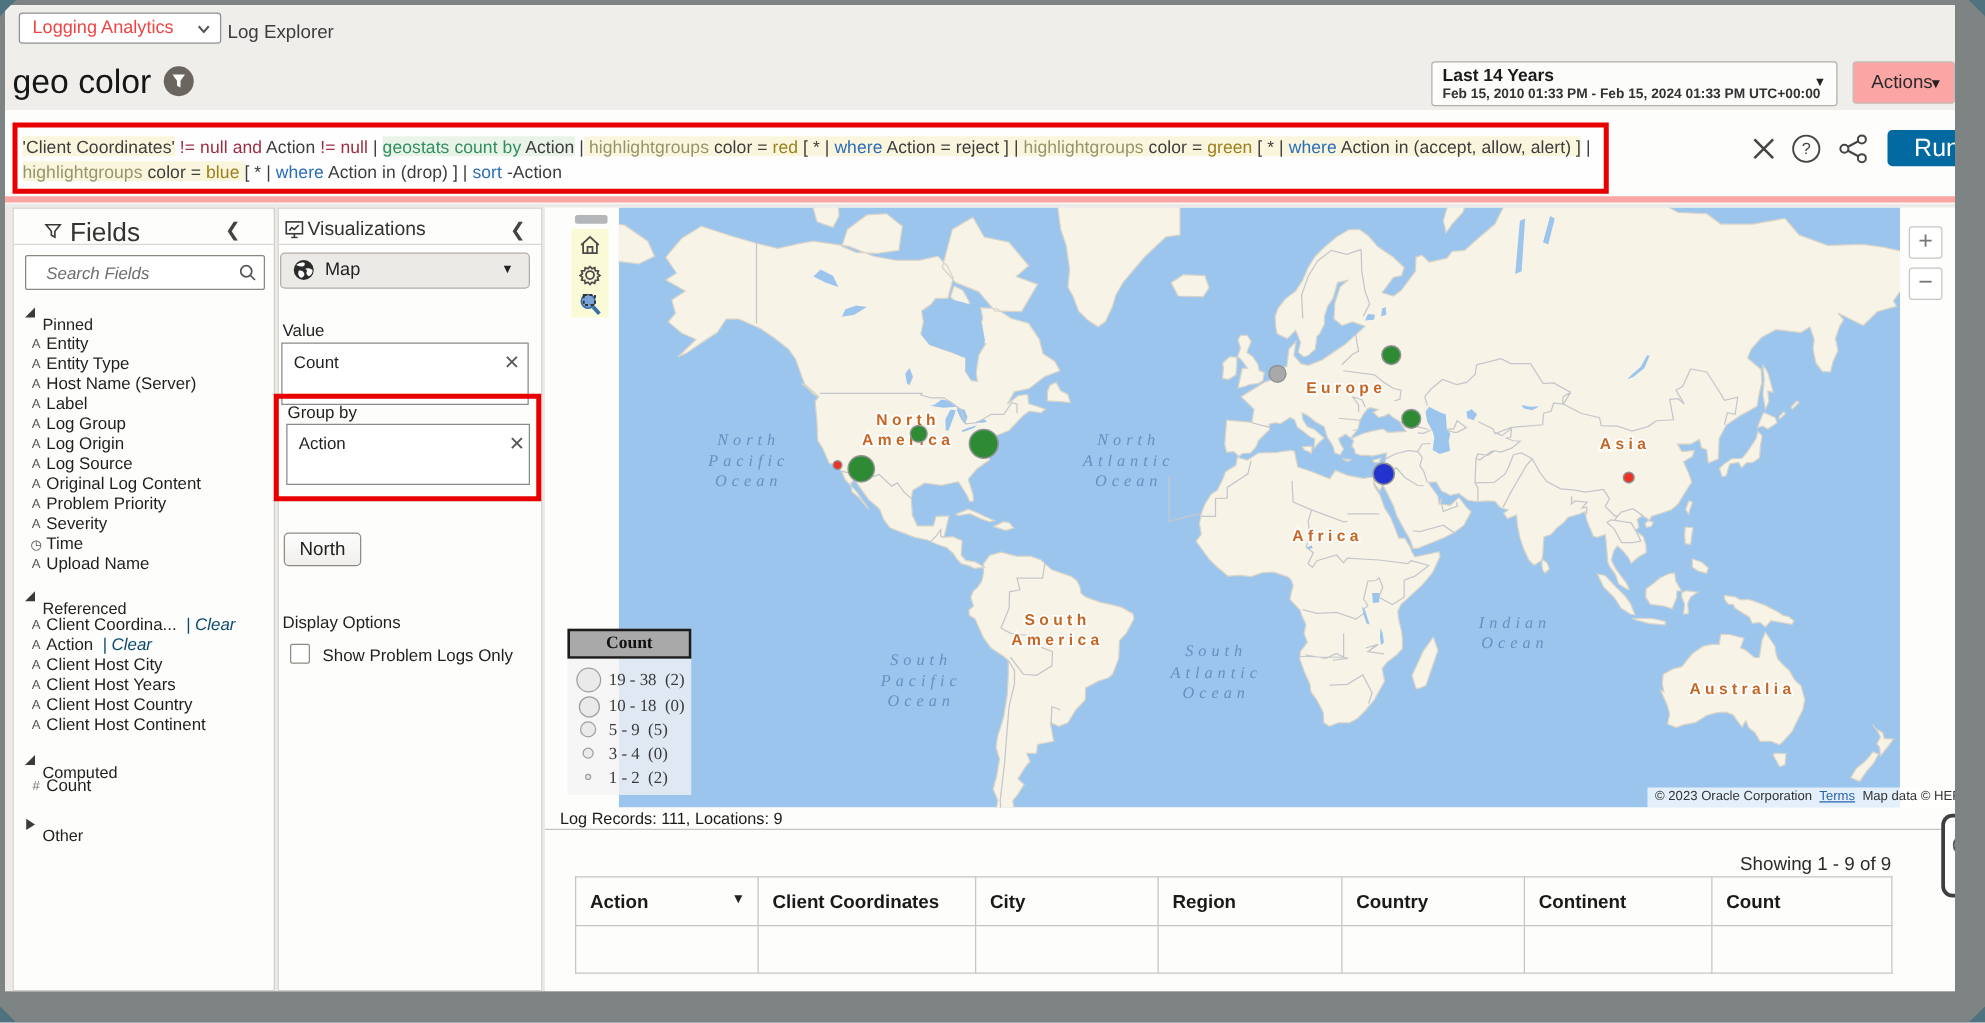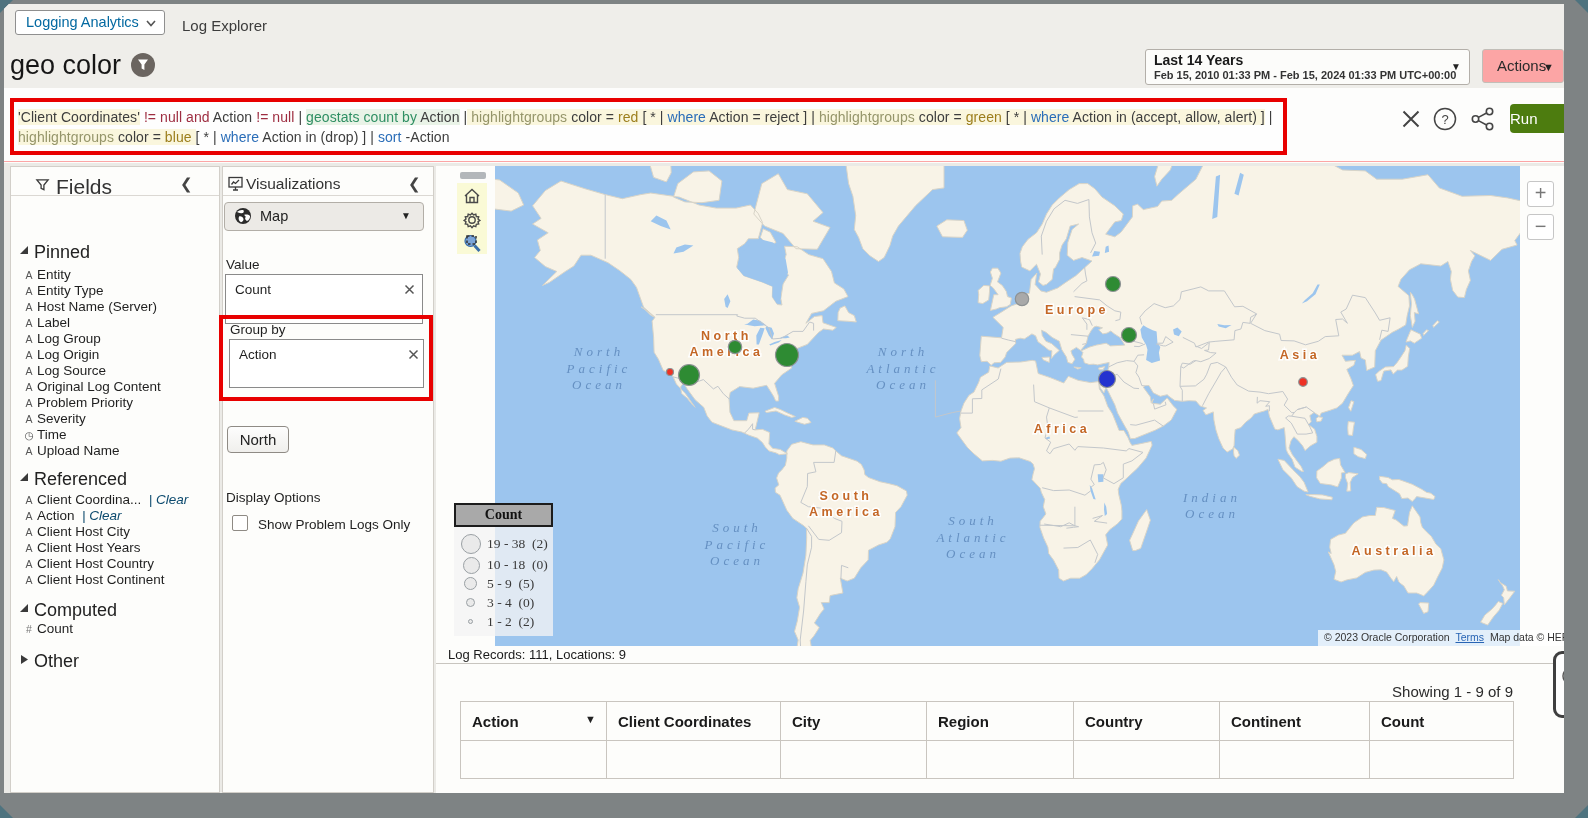--- a/index.html
+++ b/index.html
@@ -4,48 +4,48 @@
 <style>
 * { margin:0; padding:0; box-sizing:border-box; }
 html,body { width:1588px; height:818px; overflow:hidden; }
 body { background:#4e737f; font-family:"Liberation Sans", sans-serif; }
 #frame { position:absolute; left:0; top:0; width:1588px; height:818px; background:#7e8384;
   clip-path: polygon(13px 0, 1575px 0, 1588px 13px, 1588px 805px, 1575px 818px, 13px 818px, 0 805px, 0 13px); }
 #win { position:absolute; left:4px; top:4px; width:1560px; height:789px; background:#fdfdfb; overflow:hidden; }
 .abs { position:absolute; }
 
 #hdr { position:absolute; left:0; top:0; width:1560px; height:158px; background:#efeeea; }
-#laSel { position:absolute; left:11px; top:6px; width:150px; height:25px; background:#fff; border:1px solid #8f8f8f; border-radius:3px; font-size:14.5px; color:#0369a1; line-height:23px; padding-left:10px; }
+#laSel { position:absolute; left:11px; top:6px; width:162px; height:25px; background:#fff; border:1px solid #8f8f8f; border-radius:3px; font-size:14.5px; color:#ef4444; line-height:23px; padding-left:10px; }
 #logexp { position:absolute; left:178px; top:13px; font-size:15px; color:#3c3c3c; }
 #title { position:absolute; left:6px; top:46px; font-size:27px; color:#161616; }
 #filtIc { position:absolute; left:127px; top:49px; width:24px; height:24px; border-radius:50%; background:#6b6560; }
 #dateBox { position:absolute; left:1141px; top:45px; width:325px; height:36px; background:#fcfcfa; border:1px solid #b3afa9; border-radius:3px; padding:2px 8px;font-weight:bold; }
 #dateBox .l1 { font-size:14px; color:#1a1a1a; }
 #dateBox .l2 { font-size:11px; color:#333; margin-top:1px; white-space:nowrap; }
 #dateBox .car { position:absolute; right:8px; top:12px; font-size:10px; color:#222; line-height:10px; }
 #actBtn { position:absolute; left:1478px; top:45px; width:82px; height:34px; background:#fca5a5; border:1px solid #c2beb8; border-radius:3px; font-size:15px; color:#2b2b2b; text-align:left; line-height:32px; padding-left:14px; }
 #actBtn .car { position:absolute; right:9px; top:12px; font-size:11px; color:#222; line-height:11px; }
 
-#qrow { position:absolute; left:0px; top:84px; width:1560px; height:74px; background:#fdfdfc; border-bottom:1px solid #fca5a5; }
+#qrow { position:absolute; left:0px; top:84px; width:1560px; height:74px; background:#fdfdfc; border-bottom:5px solid #fca5a5; }
 #qbox { position:absolute; left:6px; top:10px; width:1277px; height:57px; border:4px solid #e80000; background:#fefefe; font-size:14px; line-height:20px; padding:5px 0 0 4px; white-space:nowrap; overflow:hidden; color:#3d3d3d; letter-spacing:0.07px; }
 .hlY { background:#faf6dd; }
 .hlG { background:#e9f3e7; }
 .tokR { color:#9e2d41; }
 .tokB { color:#2a6db8; }
 .tokO { color:#9c7e1c; }
 .tokGy { color:#95956a; }
 .tokGn { color:#2f8f63; }
-#runBtn { position:absolute; left:1506px; top:16px; width:58px; height:29px; background:#4d7c0f; border-radius:4px; color:#fff; font-size:15px; text-align:left; line-height:30px; }
+#runBtn { position:absolute; left:1506px; top:16px; width:58px; height:29px; background:#0369a1; border-radius:4px; color:#fff; font-size:20px; text-align:right; line-height:30px; }
 
 #fieldsP { position:absolute; left:6px; top:162px; width:210px; height:627px; background:#fdfdfb; border:1px solid #d2cfc9; font-size:13.5px; color:#1f1f1f; }
 #vizP { position:absolute; left:218px; top:162px; width:212px; height:627px; background:#fdfdfb; border:1px solid #d2cfc9; font-size:13.5px; color:#1f1f1f; }
 .fitem { position:absolute; left:11px; height:16px; }
 .fico { position:absolute; left:0px; top:2px; width:14px; font-size:10.5px; color:#555; text-align:center; }
 .flab { position:absolute; left:15px; top:0px; white-space:nowrap; }
-.sechead { position:absolute; left:14px; font-size:18px; color:#222; }
+.sechead { position:absolute; left:14px; font-size:13px; color:#222;margin-top:10px; }
 .clear { color:#0c4a6e; font-style:italic; }
 
 #contentBg { position:absolute; left:0; top:159px; width:1560px; height:630px; background:#ebeae6; }
 #mapReg { position:absolute; left:432px; top:162px; width:1128px; height:627px; background:#fdfdfb; }
 #mapSvg { position:absolute; left:59px; top:0px; width:1025px; height:480px; }
 #attrib { position:absolute; left:882px; top:464px; height:16px; font-size:10.5px; color:#333; background:rgba(255,255,255,0.72); padding:1px 4px 0 6px; white-space:nowrap; }
 #attrib a { color:#2864b4; text-decoration:underline; }
 #legend { position:absolute; left:18px; top:337px; width:99px; }
 #legHead { height:24px; background:#a9a9a9; border:2px solid #1c1c1c; font-family:"Liberation Serif", serif; font-weight:bold; font-size:14px; color:#111; text-align:center; line-height:20px; }
 #legBody { height:109px; background:rgba(243,244,245,0.78); position:relative; font-family:"Liberation Serif", serif; font-size:15px; color:#3a3a3a; }
@@ -110,20 +110,27 @@
     <div id="runBtn">Run</div>
   </div>
 
   <div id="fieldsP">
     <svg class="abs" style="left:24px;top:10px" width="15" height="15" viewBox="0 0 16 16">
           <path d="M2 3 L14 3 L9.5 8.5 L9.5 13.5 L6.5 12 L6.5 8.5 Z" fill="none" stroke="#3a3a3a" stroke-width="1.4"></path>
         </svg>
     <div class="abs" style="left:45px;top:8px;font-size:21px;color:#333">Fields</div>
     <div class="abs" style="left:169px;top:8px;font-size:15px;color:#444">❮</div>
     <div class="abs" style="left:0;top:28px;width:208px;border-top:1px solid #dbd8d3"></div>
+    <div class="abs" style="left:9px;top:37px;width:192px;height:28px;border:1px solid #8b877f;border-radius:2px;background:#fff">
+      <span style="position:absolute;left:16px;top:6px;font-style:italic;color:#6e6e6e;font-size:13.5px">Search Fields</span>
+      <svg class="abs" style="left:170px;top:6px" width="15" height="15" viewBox="0 0 15 15">
+            <circle cx="6" cy="6" r="4.4" fill="none" stroke="#555" stroke-width="1.4"></circle>
+            <path d="M9.4 9.4 L13 13" stroke="#555" stroke-width="1.4"></path>
+          </svg>
+    </div>
     <svg class="abs" style="left:8px;top:78px" width="10" height="10" viewBox="0 0 10 10">
           <path d="M1 9 L9 1 L9 9 Z" fill="#3a3a3a"></path>
         </svg>
     <div class="sechead" style="left:23px;top:75px">Pinned</div>
     <div class="fitem" style="top:100px">
           <span class="fico">A</span>
           <span class="flab">Entity</span>
         </div>
     <div class="fitem" style="top:116px">
           <span class="fico">A</span>

